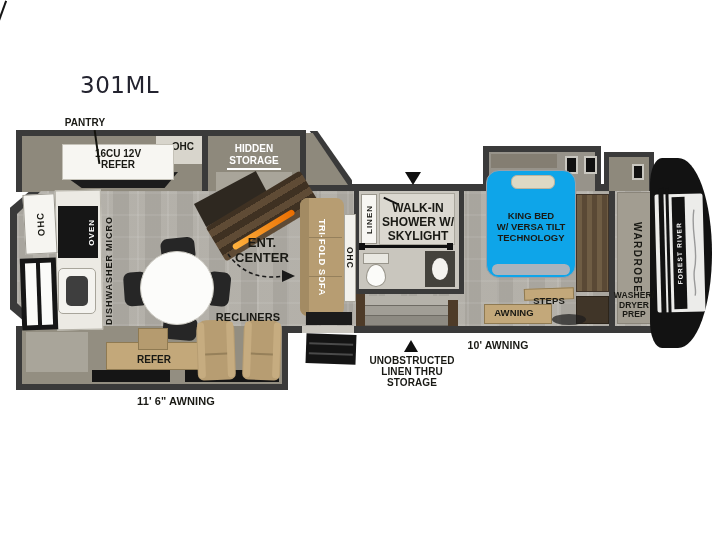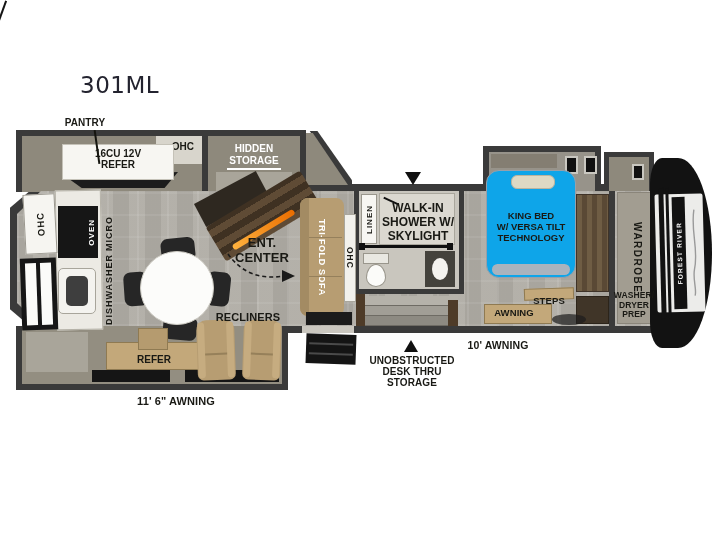--- a/index.html
+++ b/index.html
@@ -408,18 +408,18 @@
         <path d="M6,6 C2,28 10,46 5,66 C3,76 7,86 5,92" fill="none" stroke="#9a9a9a" stroke-width="1.4"></path>
       </svg>
     </div>
   </div>
 
   <div class="lbl" id="pantry-label">PANTRY</div>
   <div id="pantry-line"></div>
   <div id="docking-arrow"></div>
   <div id="pass-arrow"></div>
   <div class="lbl" id="pass-label">UNOBSTRUCTED
-DESK THRU
+LINEN THRU
 STORAGE</div>
   <div class="lbl" id="awning-front-label">10' AWNING</div>
   <div class="lbl" id="awning-rear-label">11' 6" AWNING</div>
 
 </div>
 
 </body></html>

